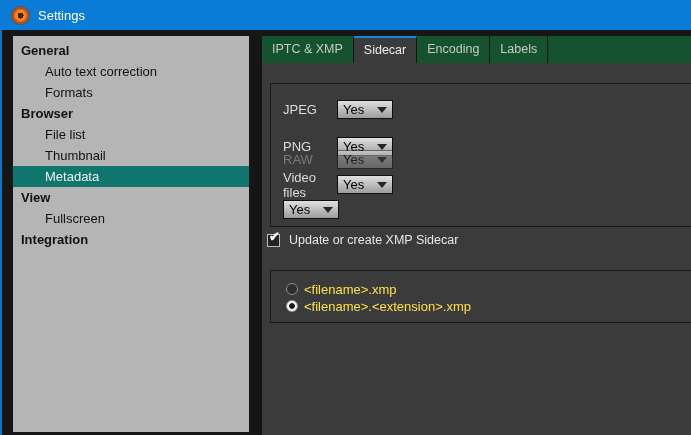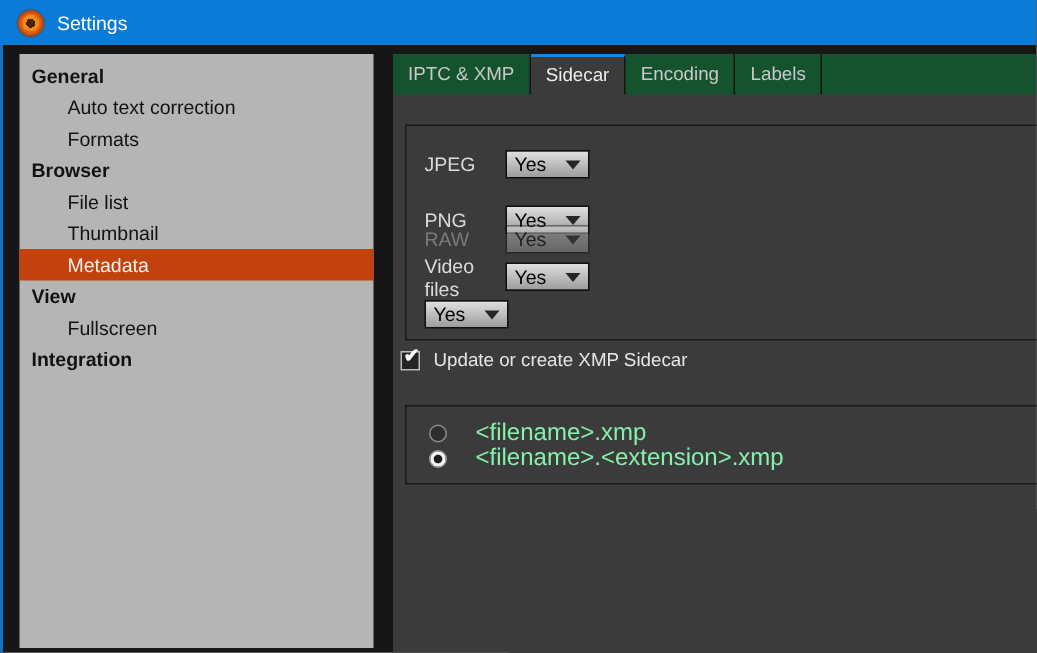--- a/index.html
+++ b/index.html
@@ -16,21 +16,21 @@
   .title { color:#ffffff; font-size:13px; margin-left:9px; }
 
   .left-accent { position:absolute; left:0; top:30px; width:2px; height:405px; background:#0f74c8; }
 
   
   .sidebar { position:absolute; left:13px; top:36px; width:236px; height:396px;
              background:#b5b5b5; padding-top:4px; color:#121212; font-size:13px; }
   .side-row { height:21px; line-height:21px; padding-left:8px; white-space:nowrap; cursor:default; }
   .side-row.header { font-weight:bold; }
   .side-row.item { padding-left:32px; }
-  .side-row.selected { background:#c2410c; color:#f2f2f2; }
+  .side-row.selected { background:#0f766e; color:#f2f2f2; }
 
   
   .panel { position:absolute; left:262px; top:36px; width:429px; height:399px; background:#3b3b3b; }
 
   .tabbar { position:absolute; left:0; top:0; width:429px; height:27px; background:#14532d; display:flex; }
   .tab { padding:0 10px; line-height:27px; font-size:12.5px; color:#c9c9c9;
          border-right:1px solid #141414; white-space:nowrap; cursor:default; }
   .tab.active { background:#3b3b3b; border-top:2px solid #1286e0; line-height:25px; color:#ececec; }
   .tab-filler { flex:1; }
 
@@ -50,21 +50,21 @@
   .cb-row { position:absolute; left:5px; top:197px; display:flex; align-items:center; }
   .checkbox { position:relative; width:13px; height:13px; background:#242424; border:1px solid #bdbdbd; }
   .checkbox .tick { position:absolute; left:1px; top:-6px; color:#fbfbfb; font-size:13px; font-weight:bold; }
   .cb-label { margin-left:9px; font-size:12.5px; color:#e6e6e6; }
 
   .radio-row { position:absolute; left:24px; height:14px; display:flex; align-items:center; }
   .radio { width:12px; height:12px; border-radius:50%; }
   .radio.off { background:#2e2e2e; border:1px solid #8d8d8d; }
   .radio.on { background:radial-gradient(circle at 50% 50%, #1b1b1b 0 2.5px, #f4f4f4 3.2px);
               border:1px solid #9c9c9c; }
-  .radio-label { margin-left:19px; font-size:16px; color:#86efac; }
+  .radio-label { margin-left:6px; font-size:13px; color:#fde047; }
 </style>
 </head>
 <body>
 
 <div class="stage">
 
   <div class="titlebar">
     <span class="app-icon"></span>
     <span class="title">Settings</span>
   </div>

